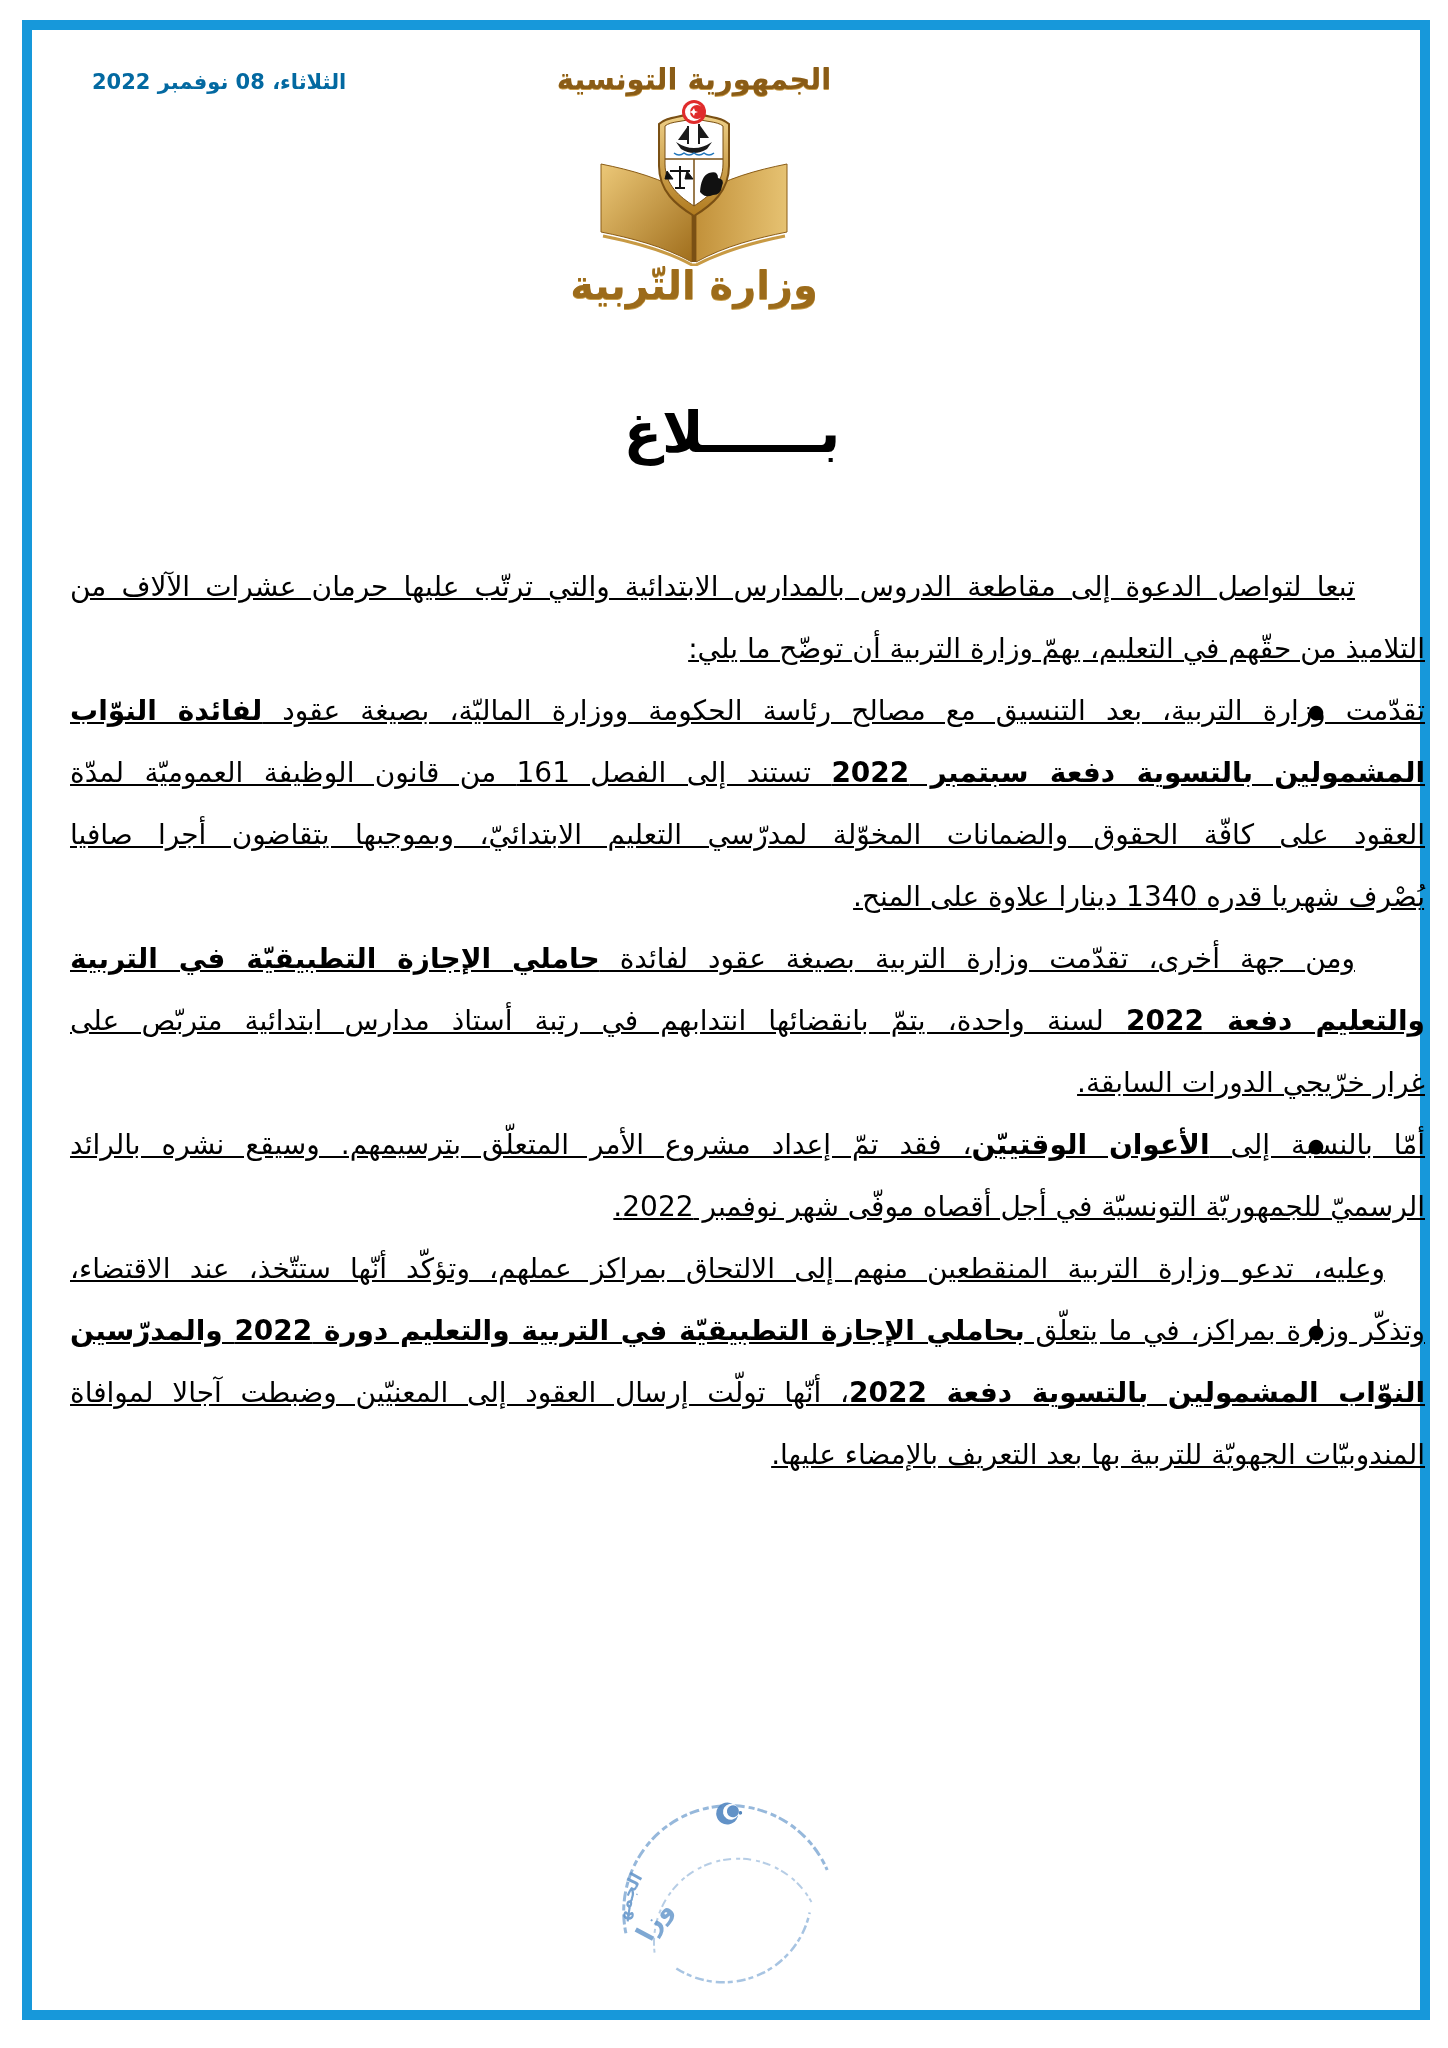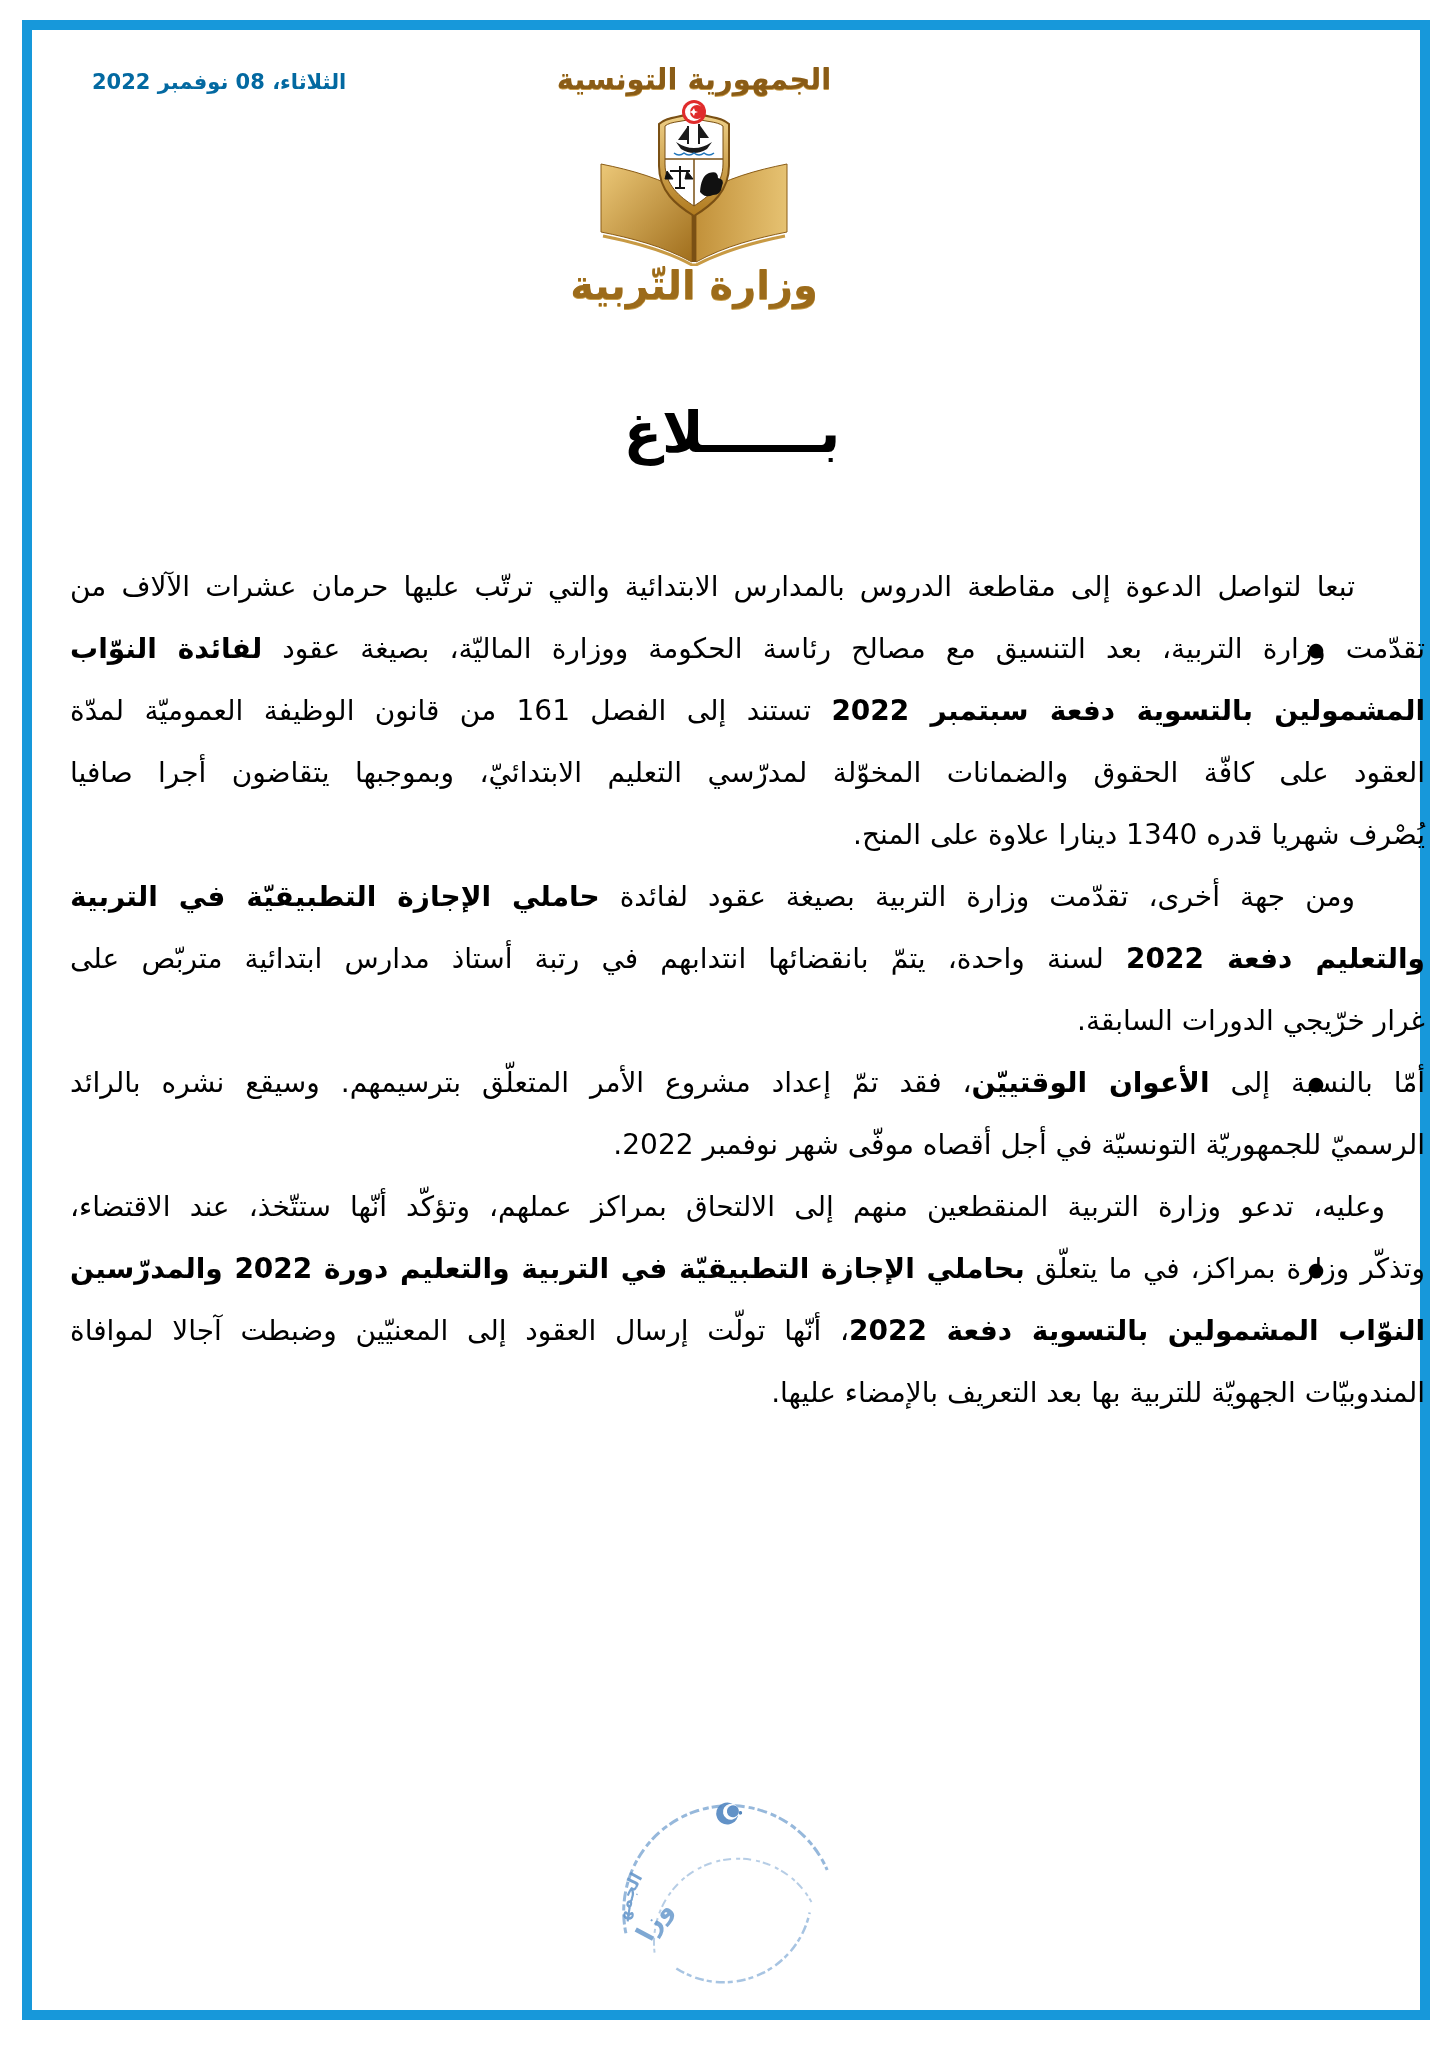--- a/index.html
+++ b/index.html
@@ -26,21 +26,21 @@
     text-shadow:0 1px 0 #caa04e;margin-top:-4px;
   }
   .title{
     position:absolute;top:400px;left:0;width:100%;text-align:center;
     font-size:56px;font-weight:700;direction:rtl;margin-left:8px;
   }
   .content{
     position:absolute;top:556px;left:70px;width:1355px;direction:rtl;
     font-size:28px;line-height:62px;
   }
-  .blk{position:relative;}
+  .blk{position:relative;text-decoration:underline;}
   .ln{height:62px;text-align:justify;text-align-last:justify;}
   .ln.last{text-align-last:right;}
   .ln.ind{text-indent:70px;}
   .ln.ind-s{text-indent:40px;}
   .b{font-weight:700;}
   .bullet{
     position:absolute;right:100px;top:0;width:18px;height:62px;
     display:flex;align-items:center;justify-content:center;
     font-size:19px;line-height:62px;
   }
@@ -115,20 +115,21 @@
   </svg>
   <span class="min">وزارة التّربية</span>
 </div>
 
 <div class="title">بــــــلاغ</div>
 
 <div class="content">
 
   <div class="blk">
     <div class="ln ind"><span>تبعا لتواصل الدعوة إلى مقاطعة الدروس بالمدارس الابتدائية والتي ترتّب عليها حرمان عشرات الآلاف من</span></div>
+    <div class="ln last"><span>التلاميذ من حقّهم في التعليم، يهمّ وزارة التربية أن توضّح ما يلي:</span></div>
   </div>
 
   <div class="blk">
     <span class="bullet">●</span>
     <div class="ln"><span>تقدّمت وزارة التربية، بعد التنسيق مع مصالح رئاسة الحكومة ووزارة الماليّة، بصيغة عقود </span><span class="b">لفائدة النوّاب</span></div>
     <div class="ln"><span class="b">المشمولين بالتسوية دفعة سبتمبر 2022</span><span> تستند إلى الفصل 161 من قانون الوظيفة العموميّة لمدّة</span></div>
     <div class="ln"><span>العقود على كافّة الحقوق والضمانات المخوّلة لمدرّسي التعليم الابتدائيّ، وبموجبها يتقاضون أجرا صافيا</span></div>
     <div class="ln last"><span>يُصْرف شهريا قدره 1340 دينارا علاوة على المنح.</span></div>
   </div>
 

